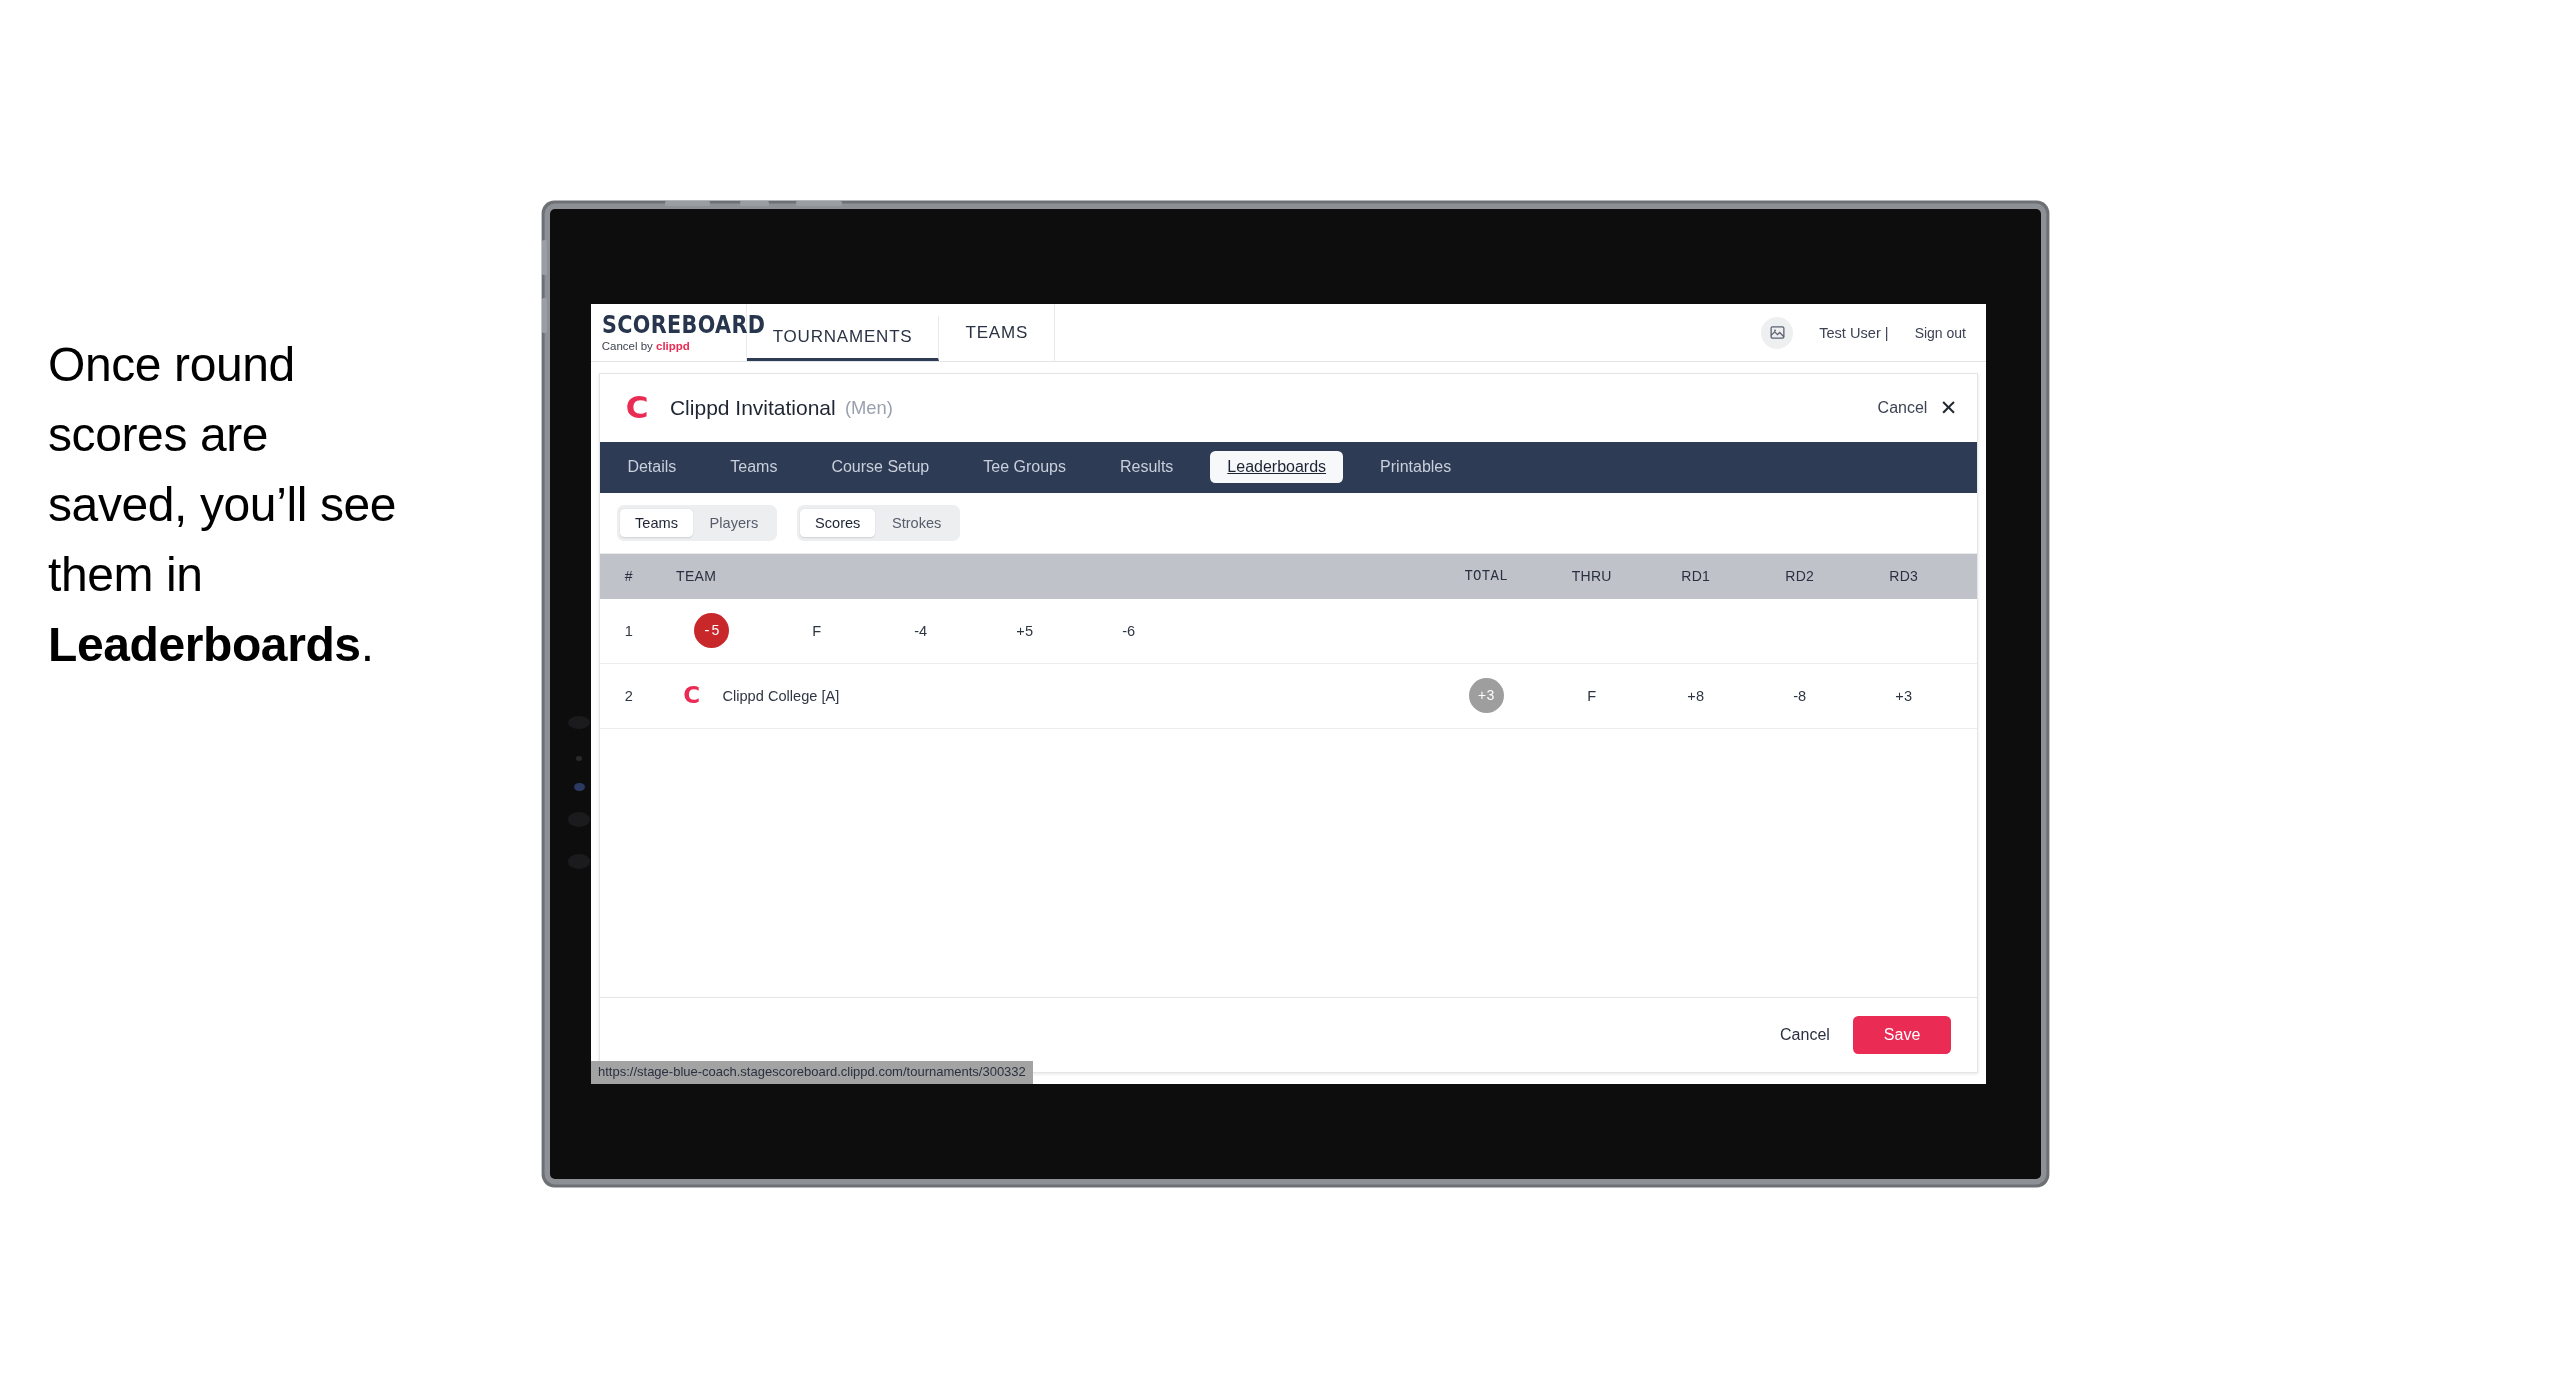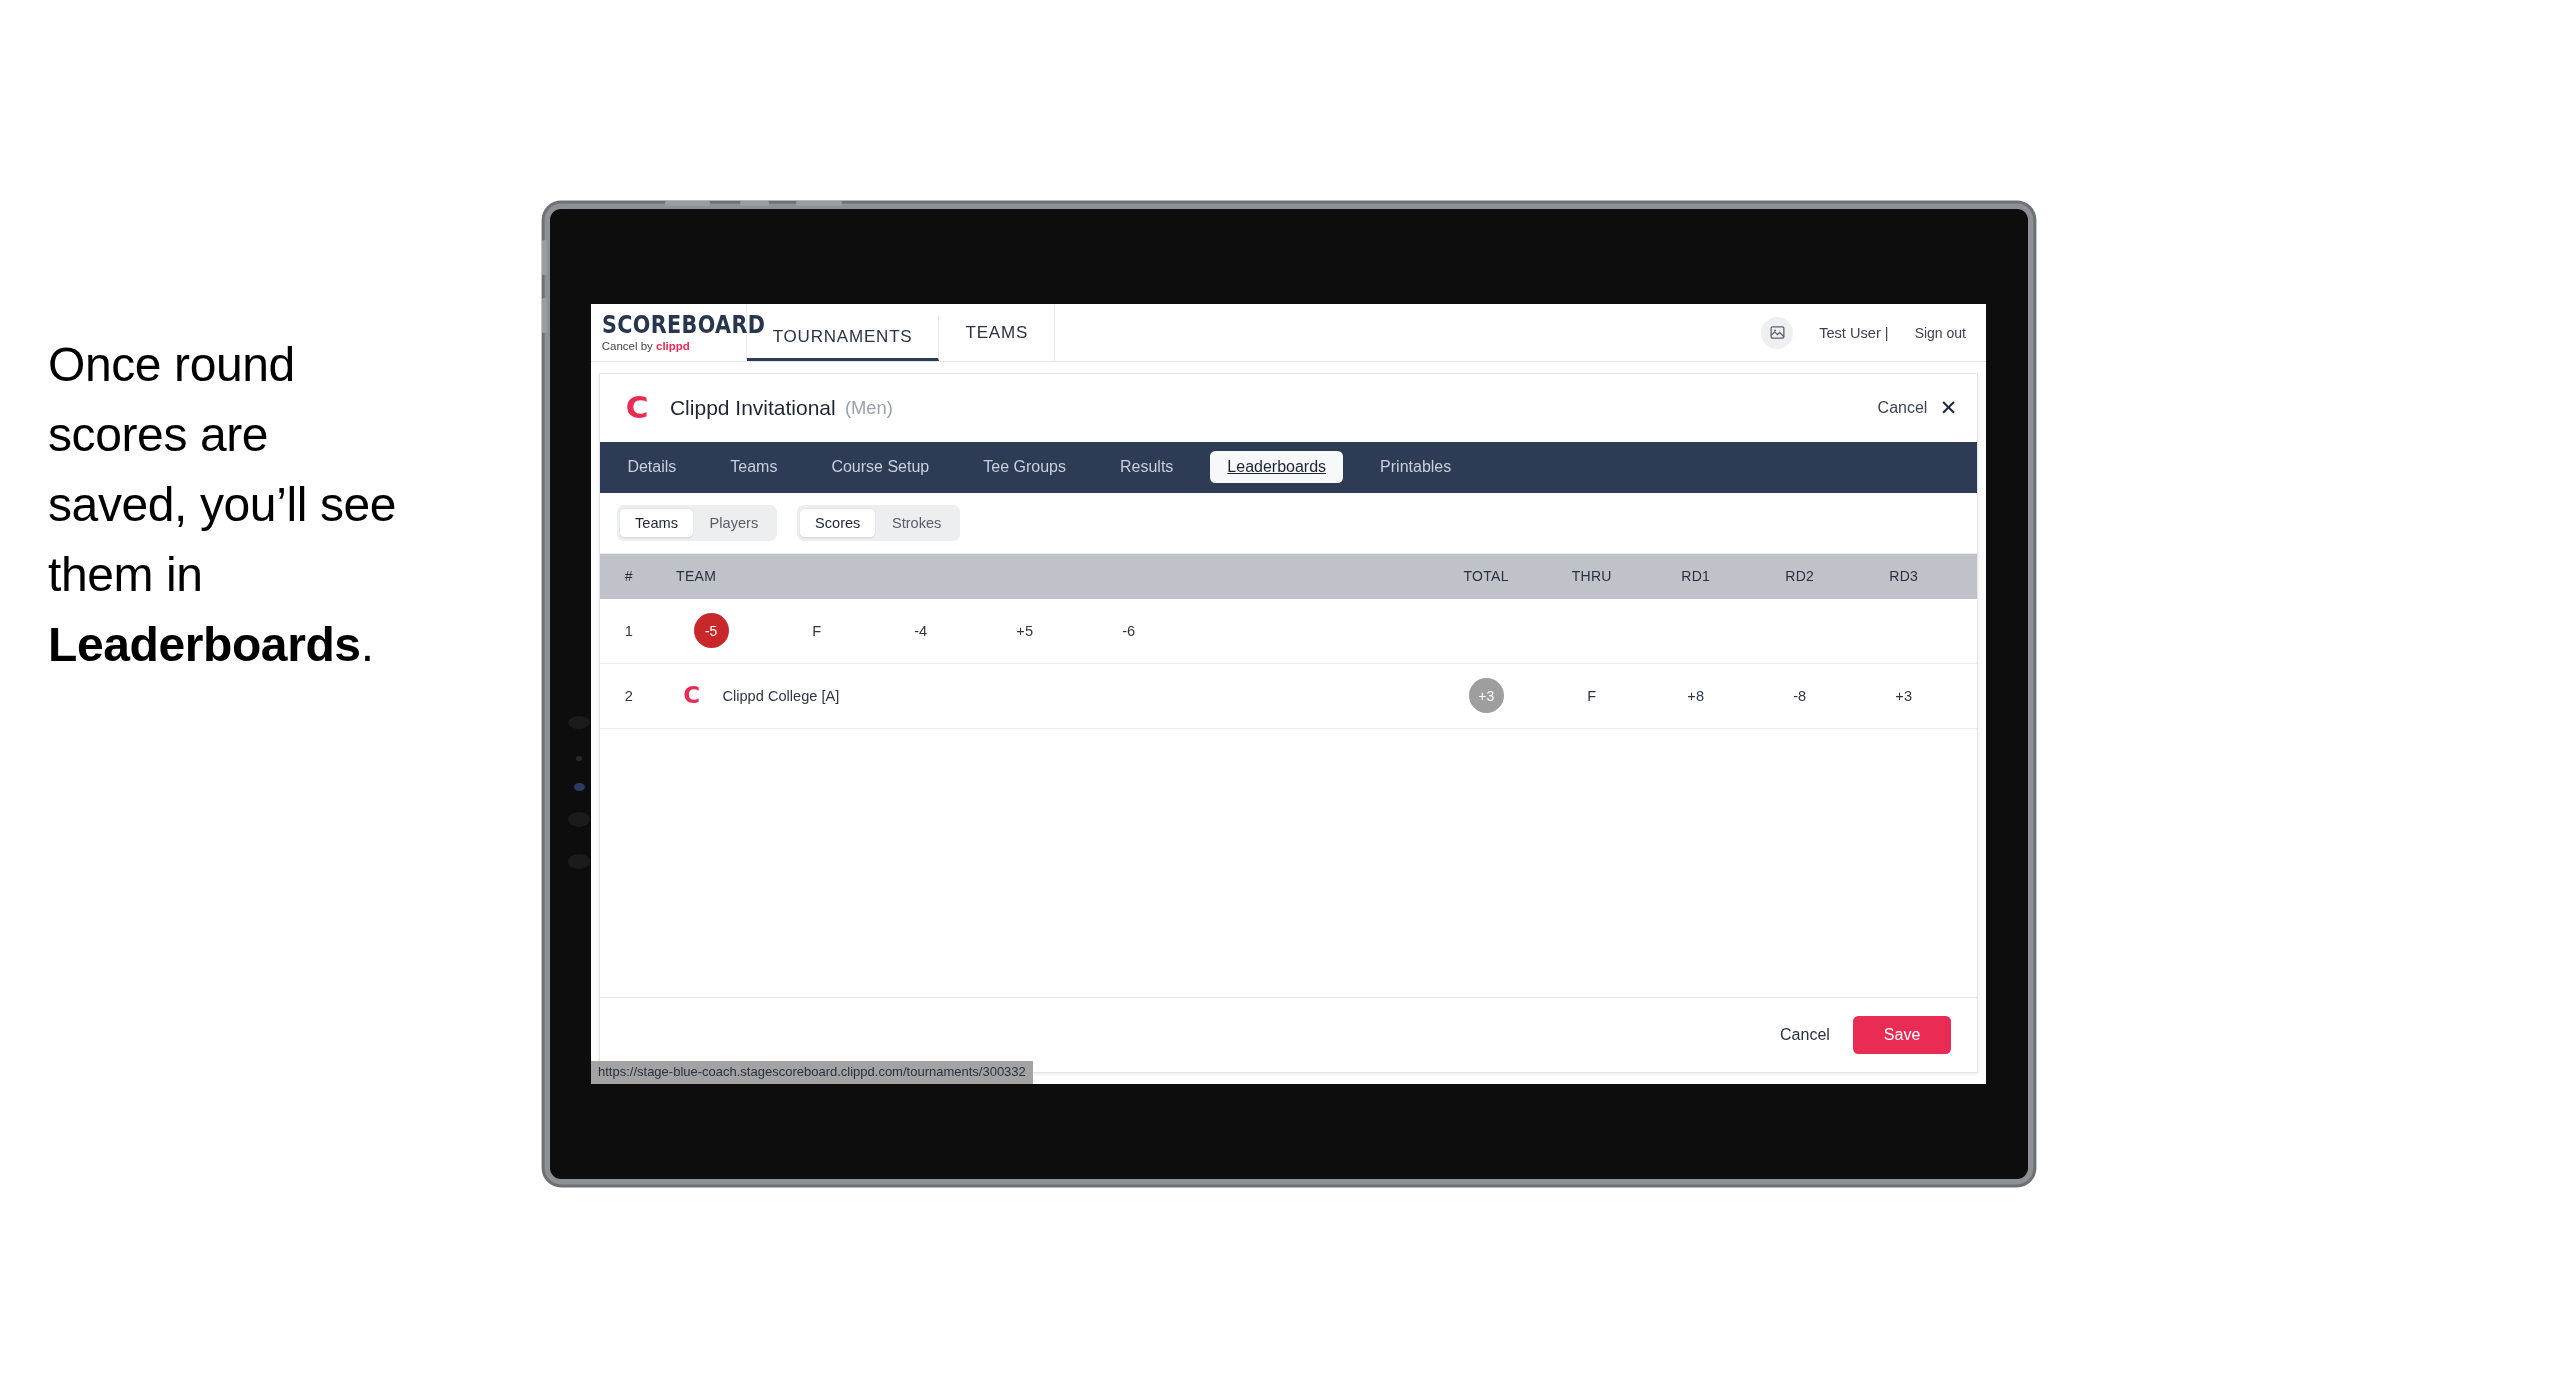--- a/index.html
+++ b/index.html
@@ -30,22 +30,23 @@
   #caption .bold { font-weight: bold; }
 
   
   #device {
     position: absolute;
     left: 550px;
     top: 209px;
     width: 1478px;
     height: 970px;
     background: #0d0d0d;
-    border-radius: 11px;
+    border-radius: 5px;
     box-shadow: 0 0 0 5.4px #8d9095, 0 0 0 8.4px #6d7075;
+    padding-left: 13px;
   }
   
   .btn-ridge {
     position: absolute;
     background: #9a9da2;
     border-radius: 1.5px;
   }
   .top-ridge-1 { left: 115px; top: -8.4px; width: 45px; height: 5.4px; }
   .top-ridge-2 { left: 190px; top: -8.4px; width: 29px; height: 5.4px; }
   .top-ridge-3 { left: 246px; top: -8.4px; width: 46px; height: 5.4px; }
@@ -254,21 +255,21 @@
     height: 64px;
     display: flex;
     align-items: center;
     font-size: 14.6px;
     color: #2f3643;
     border-bottom: 0.8px solid #ebecee;
     background: #ffffff;
   }
   .c-rank  { width: 58px;  text-align: center; flex: none; }
   .c-team  { width: 775px; flex: none; display: flex; align-items: center; gap: 15.4px; padding-left: 18.4px; box-sizing: border-box;}
-  .c-total { width: 107px; text-align: right; flex: none; display:flex; align-items:center; justify-content:center;}
+  .c-total { width: 107px; text-align: right; flex: none; display:flex; align-items:center; justify-content:center;font-family:Liberation Mono, monospace;}
   .c-thru  { width: 104px; text-align: center; flex: none; }
   .c-rd    { width: 104px; text-align: center; flex: none; }
 
   .badge {
     width: 35px; height: 35px;
     border-radius: 50%;
     color: #ffffff;
     font-size: 14px;
     display: flex; align-items: center; justify-content: center;
   }

